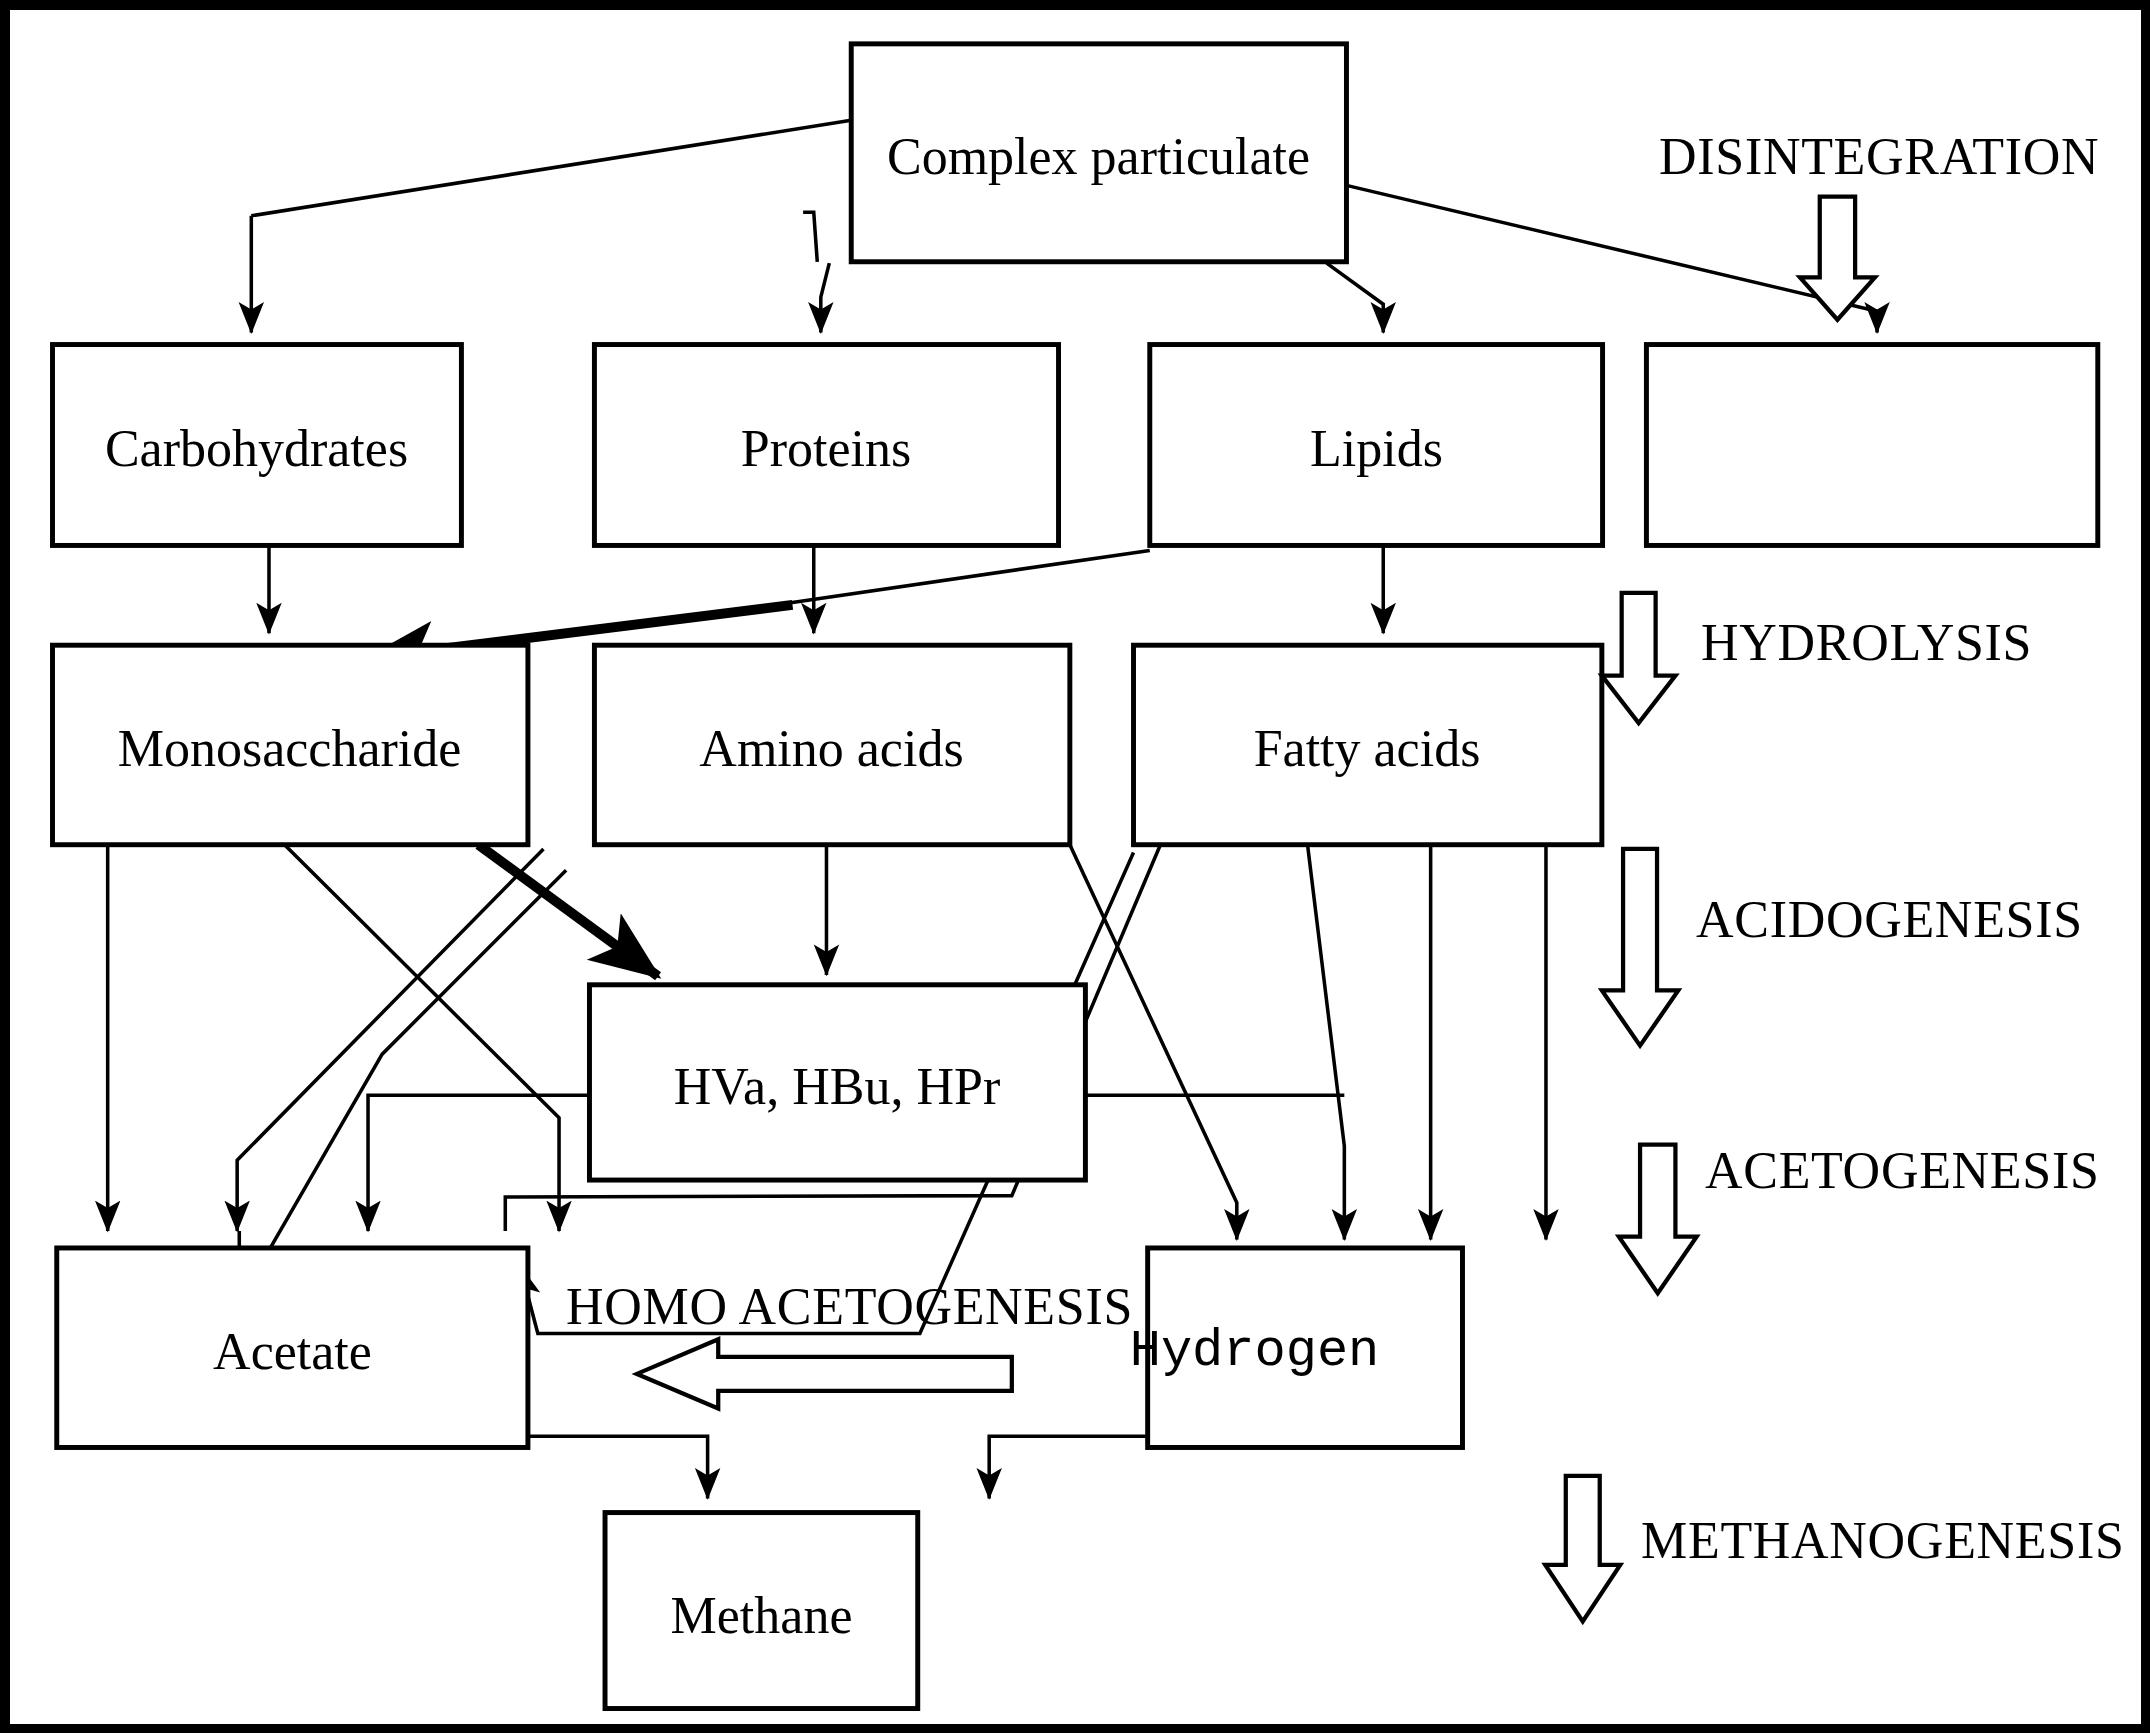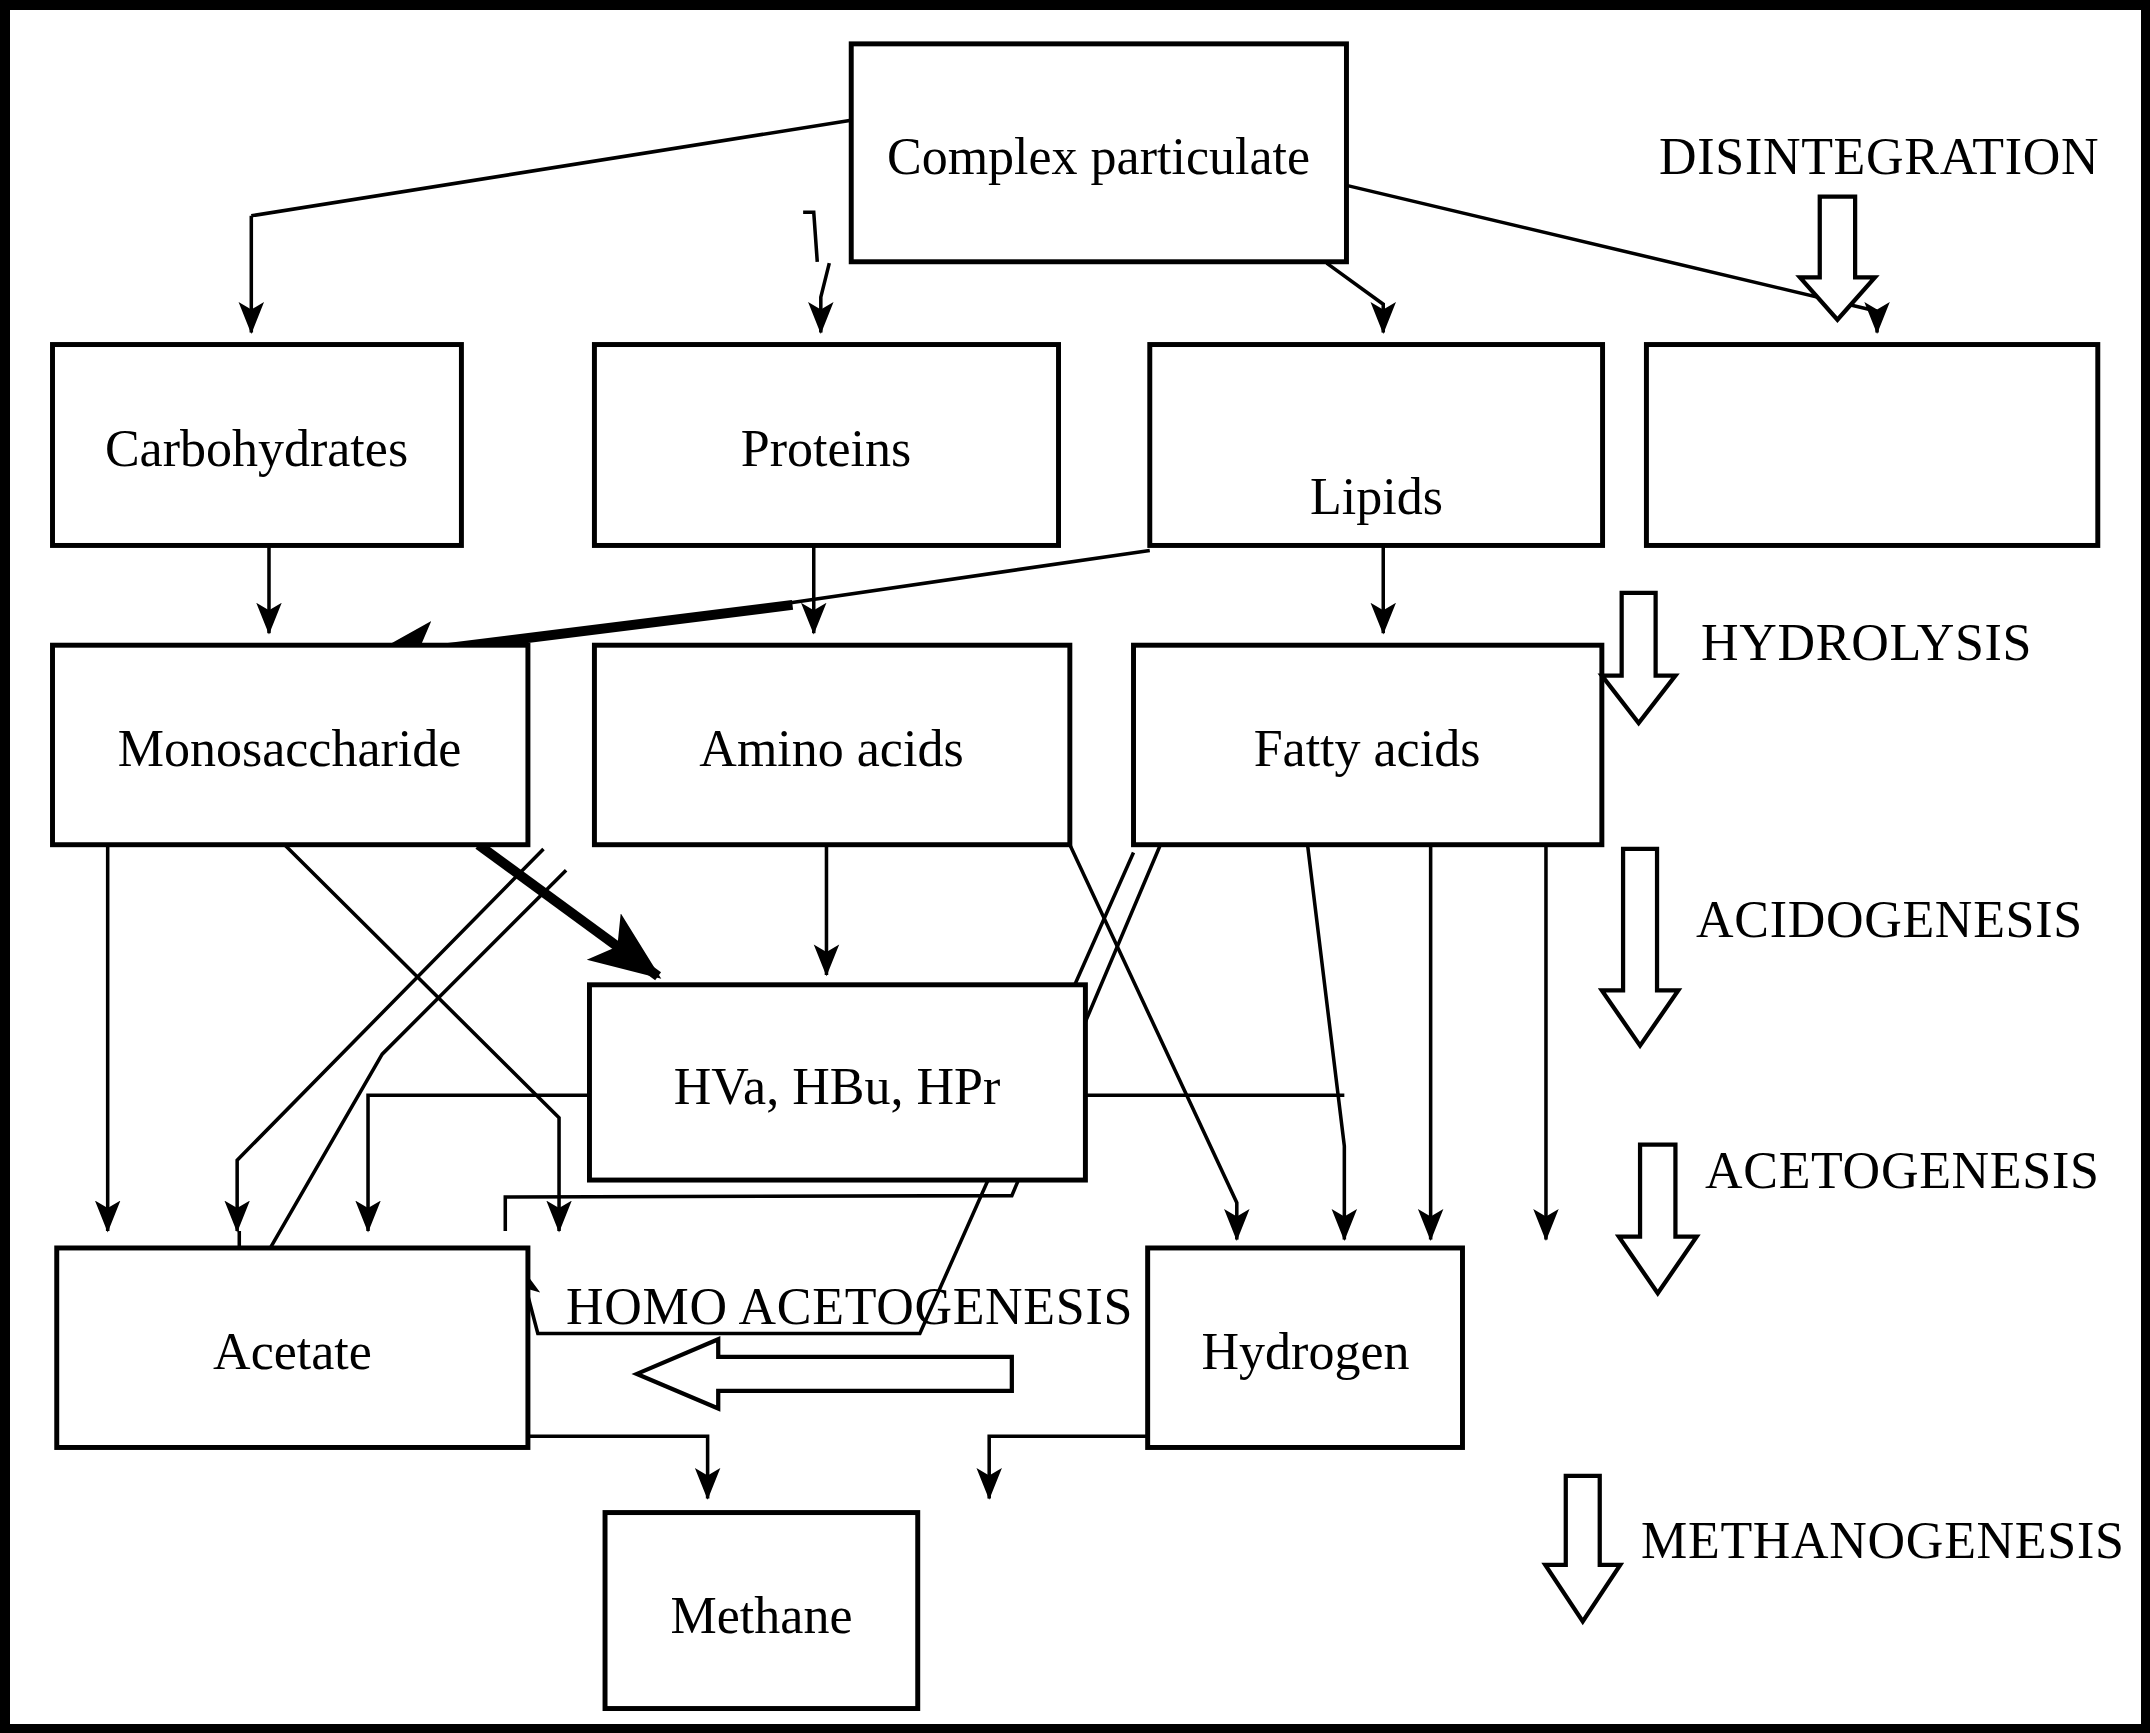--- a/index.html
+++ b/index.html
@@ -143,27 +143,27 @@
       <path d="M2292,838 L2340,838 L2340,955 L2368,955 L2316,1022 L2264,955 L2292,955 Z"></path>
       <path d="M2294,1200 L2342,1200 L2342,1400 L2372,1400 L2318,1478 L2264,1400 L2294,1400 Z"></path>
       <path d="M2318,1618 L2368,1618 L2368,1748 L2398,1748 L2343,1828 L2288,1748 L2318,1748 Z"></path>
       <path d="M2213,2086 L2261,2086 L2261,2212 L2290,2212 L2237,2292 L2184,2212 L2213,2212 Z"></path>
     </g>
   </svg>
 
   <div class="boxlabel" style="left:851px;top:131px;width:495px;">Complex particulate</div>
   <div class="boxlabel" style="left:52px;top:423px;width:409px;">Carbohydrates</div>
   <div class="boxlabel" style="left:594px;top:423px;width:464px;">Proteins</div>
-  <div class="boxlabel" style="left:1150px;top:423px;width:453px;margin-top:48px;">Lipids</div>
+  <div class="boxlabel" style="left:1150px;top:423px;width:453px;">Lipids</div>
   <div class="boxlabel" style="left:594px;top:723px;width:475px;">Amino acids</div>
   <div class="boxlabel" style="left:52px;top:723px;width:475px;">Monosaccharide</div>
   <div class="boxlabel" style="left:1133px;top:723px;width:468px;">Fatty acids</div>
   <div class="boxlabel" style="left:589px;top:1061px;width:496px;">HVa, HBu, HPr</div>
   <div class="boxlabel" style="left:57px;top:1326px;width:471px;">Acetate</div>
-  <div class="boxlabel" style="left:1148px;top:1326px;width:315px;">Hydrogen</div>
+  <div class="boxlabel" style="left:1097px;top:1326px;width:315px;font-family:Liberation Mono, monospace;">Hydrogen</div>
   <div class="boxlabel" style="left:605px;top:1590px;width:313px;">Methane</div>
 
   <div class="stagelabel" style="left:1659px;top:131px;">DISINTEGRATION</div>
   <div class="stagelabel" style="left:1701px;top:617px;">HYDROLYSIS</div>
   <div class="stagelabel" style="left:1696px;top:894px;">ACIDOGENESIS</div>
   <div class="stagelabel" style="left:1705px;top:1145px;">ACETOGENESIS</div>
   <div class="stagelabel" style="left:1641px;top:1515px;">METHANOGENESIS</div>
   <div class="stagelabel" style="left:566px;top:1281px;">HOMO ACETOGENESIS</div>
 
 </div>

